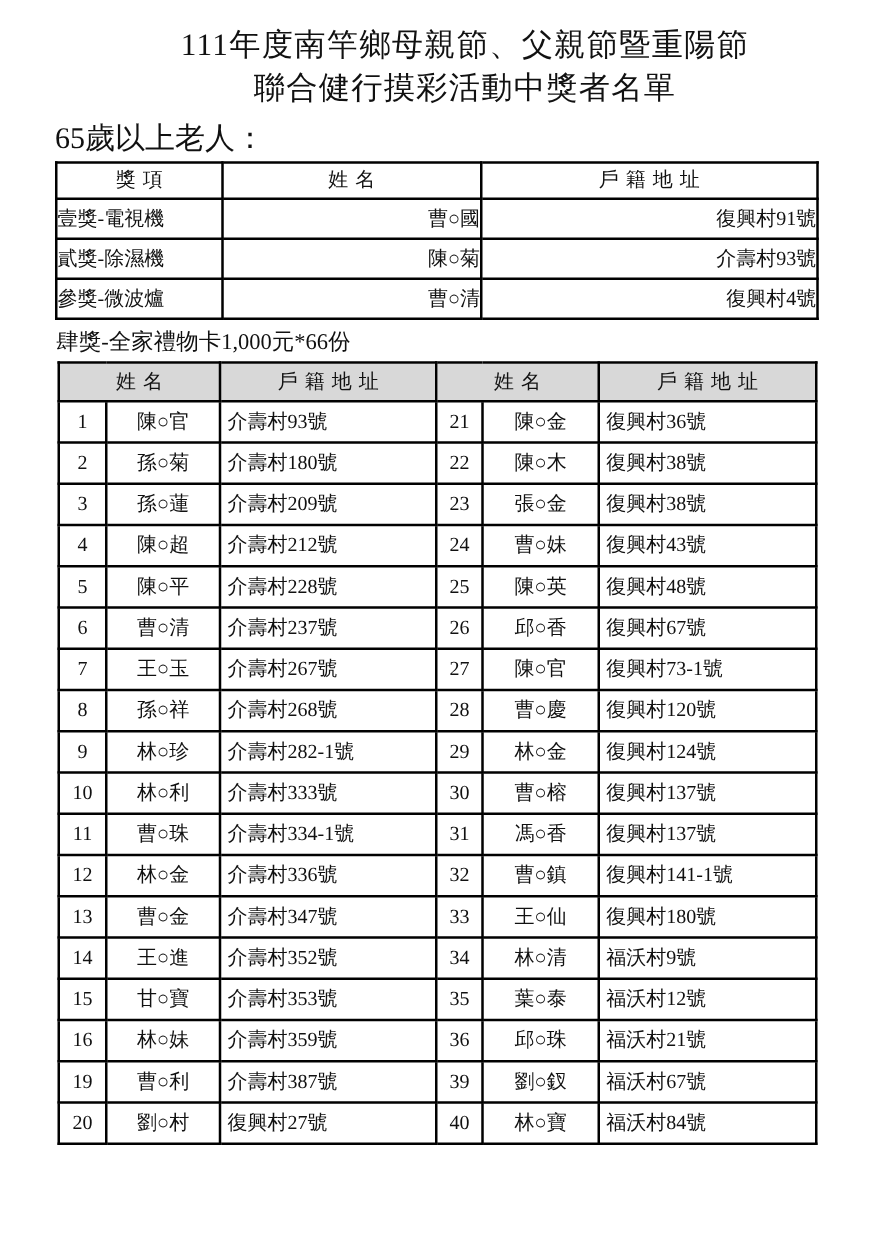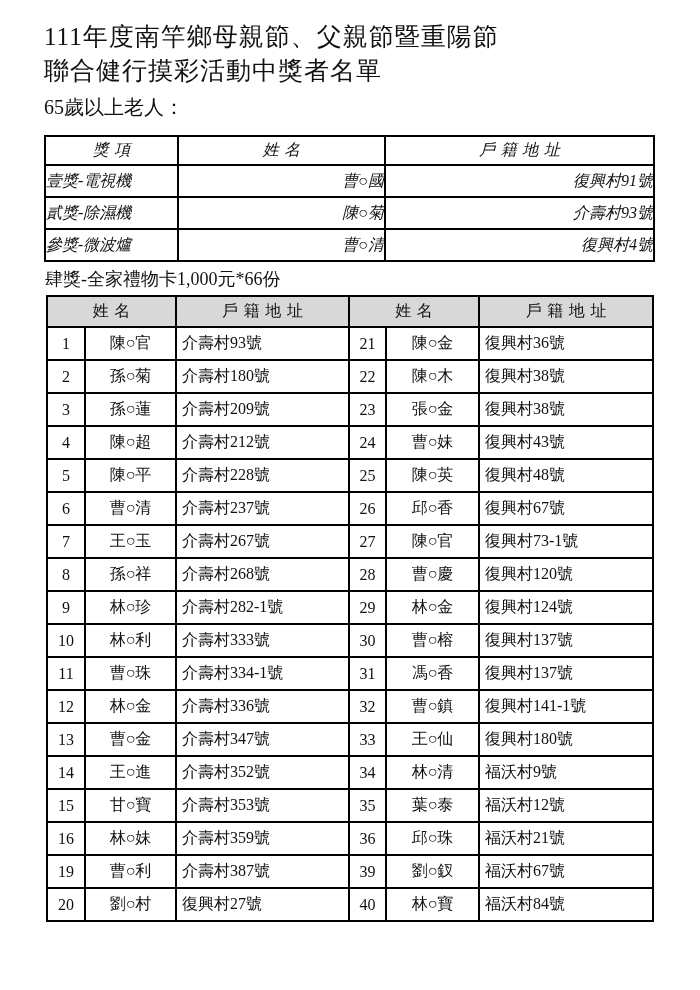--- a/index.html
+++ b/index.html
@@ -11,50 +11,49 @@
   }
   .page {
     position: relative;
     width: 700px;
     height: 990px;
     background: #ffffff;
     overflow: hidden;
   }
   .title-block {
     padding-top: 20px;
-    text-align: left;
+    text-align: center;
     font-size: 25px;
     line-height: 34px;
     letter-spacing: 1px;
     padding-left: 44px;
   }
   .section-label {
-    margin: 6px 0 14px 44px;
-    font-size: 20px;
+    margin: 6px 0 3px 44px;
+    font-size: 24px;
   }
   table {
     border-collapse: collapse;
     table-layout: fixed;
   }
   th, td {
     border: 2px solid #000000;
     font-size: 16px;
     overflow: hidden;
     white-space: nowrap;
     padding: 0;
   }
   th {
     font-weight: normal;
     letter-spacing: 0.35em;
     text-indent: 0.35em;
   }
   .prize-table {
     margin-left: 44px;
     width: 609px;
-    font-style: italic;
   }
   .prize-table th { height: 27px; background: #ffffff; }
   .prize-table td { height: 30px; }
   .prize-table td.prize { text-align: left; padding-left: 0; }
   .prize-table td.center { text-align: right; }
   .note-line {
     margin: 5px 0 4px 45px;
     font-size: 18px;
   }
   .winners-table {

